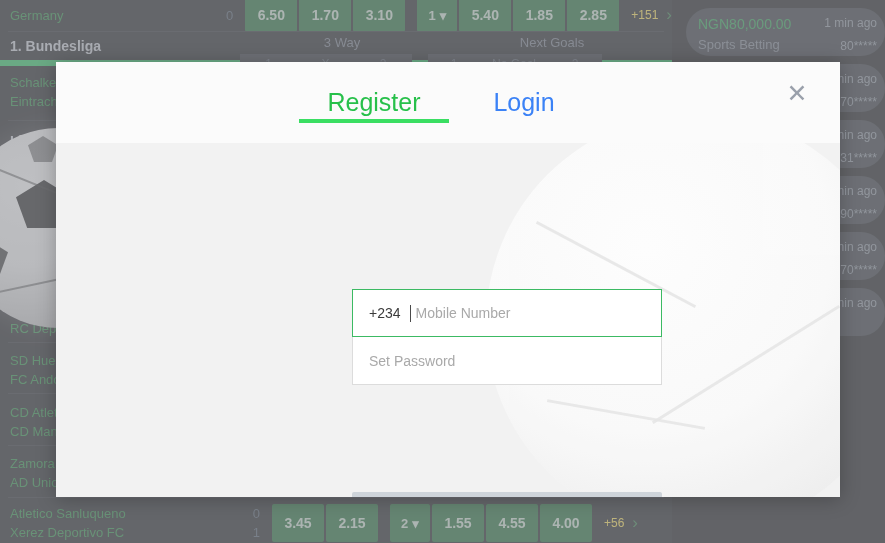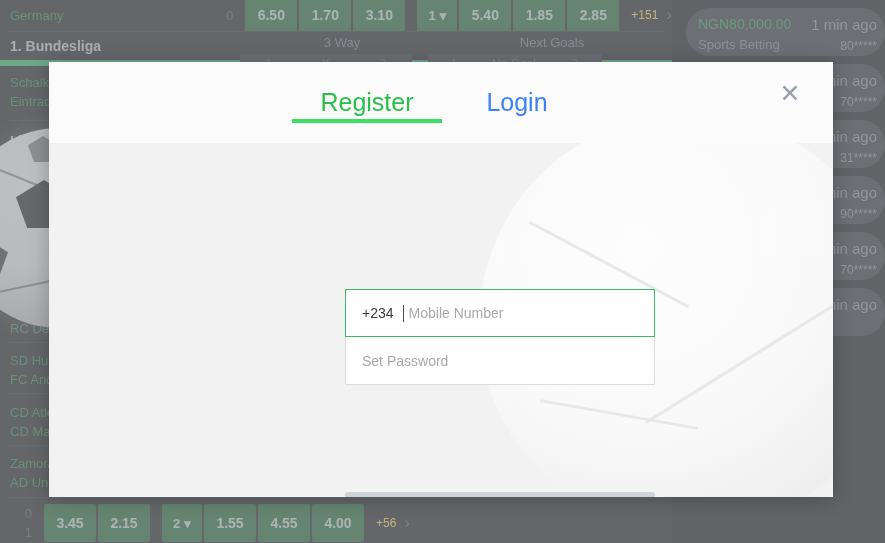--- a/index.html
+++ b/index.html
@@ -39,21 +39,21 @@
   .colhdr .c2{position:absolute;left:452px;width:200px;text-align:center;top:2px;}
   .subhdr{position:absolute;left:0;width:672px;height:20px;}
   .subhdr .grp{position:absolute;height:20px;background:#2a2e35;display:flex;}
   .subhdr .cell{color:#5d6774;font-size:12px;display:flex;align-items:center;justify-content:center;}
 
   
   .bg-right{position:absolute;left:672px;top:0;width:213px;height:543px;background:#0e0f11;}
   .srow{position:absolute;left:14px;width:199px;background:#2b2f36;border-radius:24px;}
   .srow .amt{color:#22a04a;font-size:14px;padding:8px 0 0 12px;}
   .srow .lbl{color:#7b838f;font-size:13px;padding:5px 12px 8px 12px;}
-  .srow .tm{position:absolute;right:8px;top:8px;color:#8b939e;font-size:15px;}
+  .srow .tm{position:absolute;right:8px;top:8px;color:#8b939e;font-size:12px;}
   .srow .msk{position:absolute;right:8px;top:31px;color:#8b939e;font-size:12px;}
 
   
   .ball{position:absolute;left:-42px;top:128px;width:200px;height:200px;border-radius:50%;
         background:
           radial-gradient(circle at 34% 28%, #ffffff 0%, #f2f2f2 42%, #c9c9c9 72%, #8e8e8e 100%);
         box-shadow:0 0 26px rgba(255,255,255,0.18);overflow:hidden;}
   .ball .p{position:absolute;background:#1b1b1b;}
   .ball .p1{width:56px;height:48px;left:58px;top:52px;
         clip-path:polygon(50% 0%,100% 36%,80% 100%,20% 100%,0% 36%);}
@@ -62,21 +62,21 @@
   .ball .p3{width:38px;height:32px;left:116px;top:124px;
         clip-path:polygon(50% 0%,100% 36%,80% 100%,20% 100%,0% 36%);opacity:.8;}
   .ball .p4{width:30px;height:26px;left:70px;top:8px;
         clip-path:polygon(50% 0%,100% 36%,80% 100%,20% 100%,0% 36%);opacity:.55;}
   .ball .seam{position:absolute;background:#2a2a2a;height:2px;opacity:.55;}
 
   
   .overlay{position:absolute;inset:0;background:rgba(150,152,156,0.62);}
 
   
-  .modal{position:absolute;left:49px;top:62px;width:784px;height:435px;background:#ffffff;
+  .modal{position:absolute;left:56px;top:62px;width:784px;height:435px;background:#ffffff;
          box-shadow:0 2px 18px rgba(0,0,0,.25);overflow:hidden;}
   .modal-head{position:relative;height:81px;background:#fbfbfb;}
   .tabs{position:absolute;left:243px;top:0;width:300px;height:81px;display:flex;}
   .tab{flex:1;display:flex;align-items:center;justify-content:center;font-size:25px;color:#3b82f6;
        cursor:pointer;position:relative;}
   .tab.active{color:#27c04a;}
   .tab.active:after{content:"";position:absolute;left:0;right:0;bottom:20px;height:4px;background:#3ade62;}
   .close{position:absolute;right:30px;top:18px;width:26px;height:26px;cursor:pointer;
          color:#9aa0ab;font-size:25px;line-height:26px;text-align:center;}
 
@@ -209,20 +209,24 @@
 
       <div class="row" style="top:451px;height:44px;">
         <div class="teams">
           <div class="tn">Zamora CF</div>
           <div class="tn">AD Union</div>
         </div>
       </div>
       <div class="divider" style="top:497px;"></div>
 
       <div class="row" style="top:503px;height:40px;">
+        <div class="teams">
+          <div class="tn">Atletico Sanluqueno</div>
+          <div class="tn">Xerez Deportivo FC</div>
+        </div>
         <div class="scores">
           <div>0</div>
           <div>1</div>
         </div>
         <div class="oddsgrp">
           <div class="odd" style="height:38px;">3.45</div>
           <div class="odd" style="height:38px;">2.15</div>
         </div>
         <div class="oddsgrp">
           <div class="sel" style="height:38px;">

